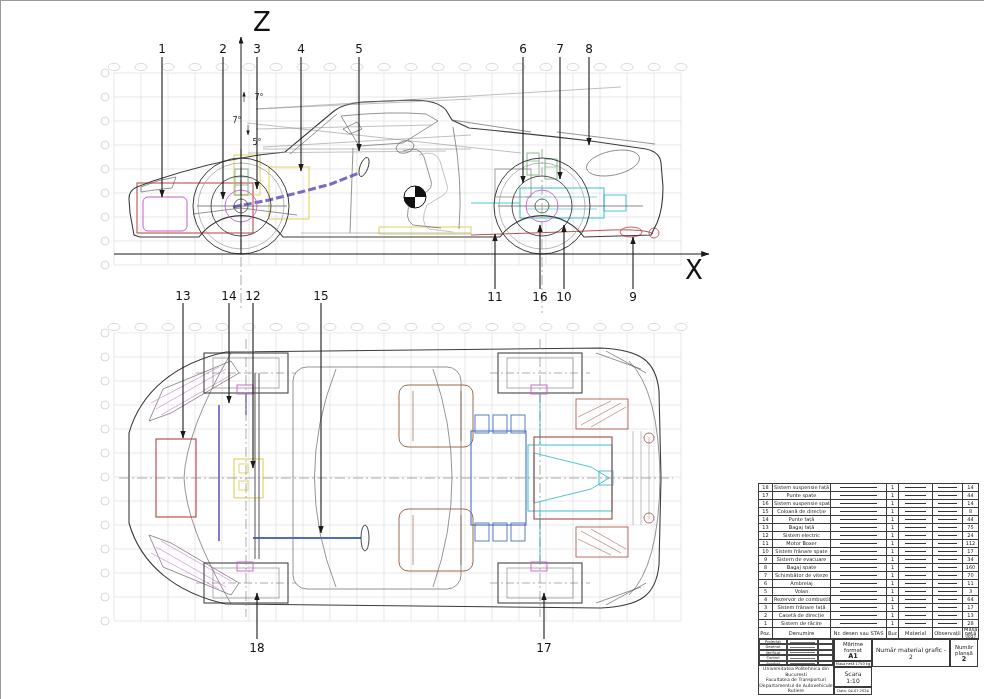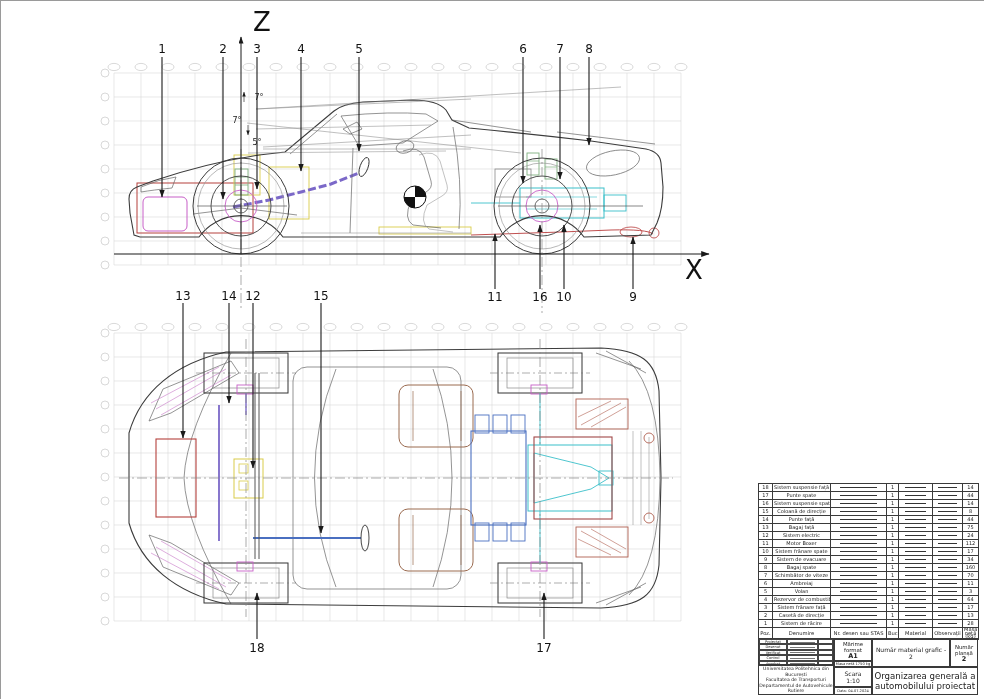--- a/index.html
+++ b/index.html
@@ -691,19 +691,15 @@
   <div class="tb scara" style="left:76px;top:29px;width:38px;height:20px;flex-direction:column">
     <div>Scara</div>
     <div>1:10</div>
   </div>
   <div class="tb tiny" style="left:76px;top:49px;width:38px;height:8px">Data: 04.07.2024</div>
   <div class="tb nmat" style="left:114px;top:0;width:78px;height:29px">Număr material grafic - 2</div>
   <div class="tb npl" style="left:192px;top:0;width:28px;height:29px;flex-direction:column">
     <div>Număr planșă</div>
     <b>2</b>
   </div>
-  <div class="tb maintitle" style="left:114px;top:29px;width:106px;height:28px;flex-direction:column">
-    <div>Organizarea generală a</div>
-    <div>automobilului proiectat</div>
-  </div>
 </div>
 
 </div>
 
 </body></html>

